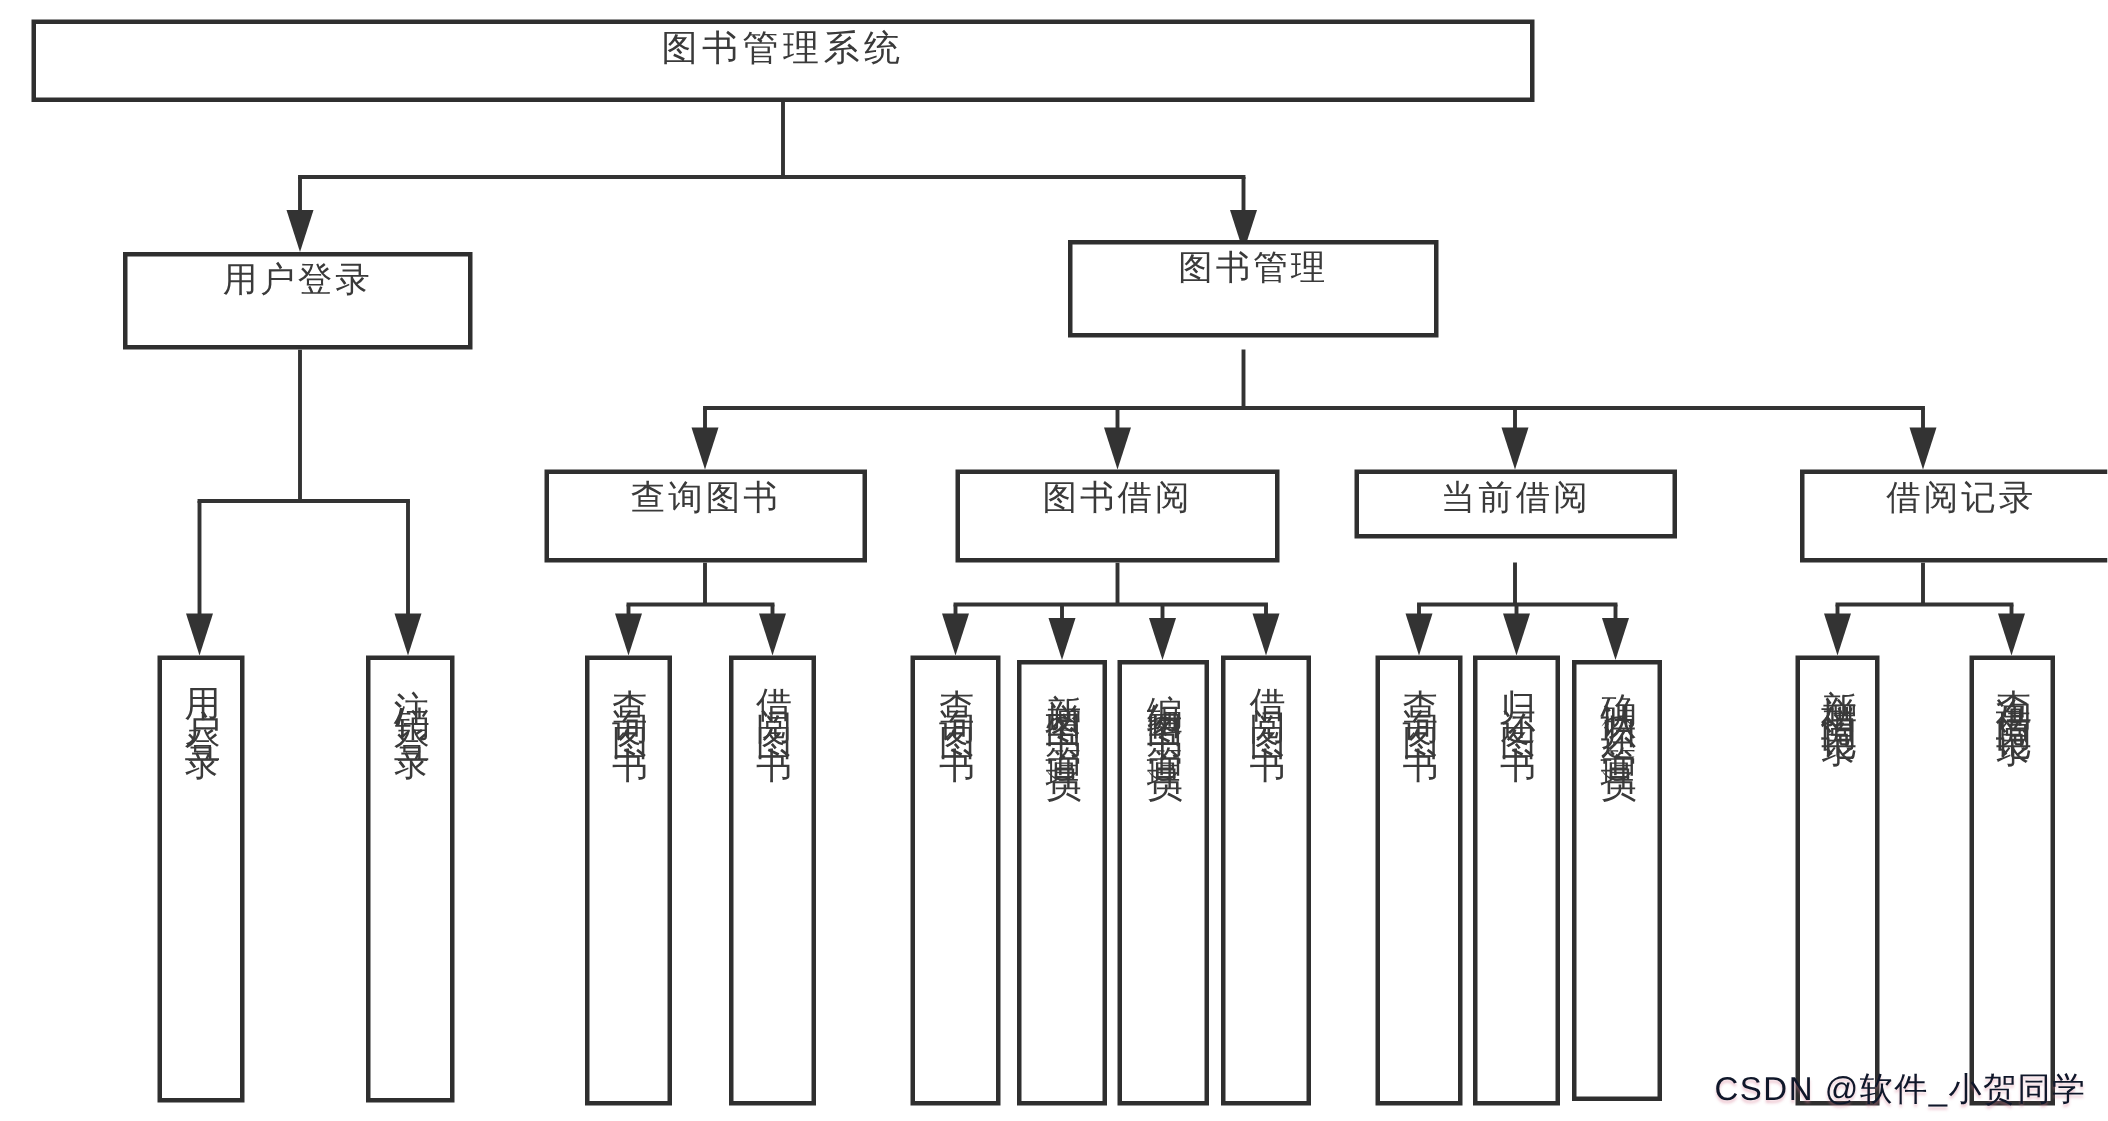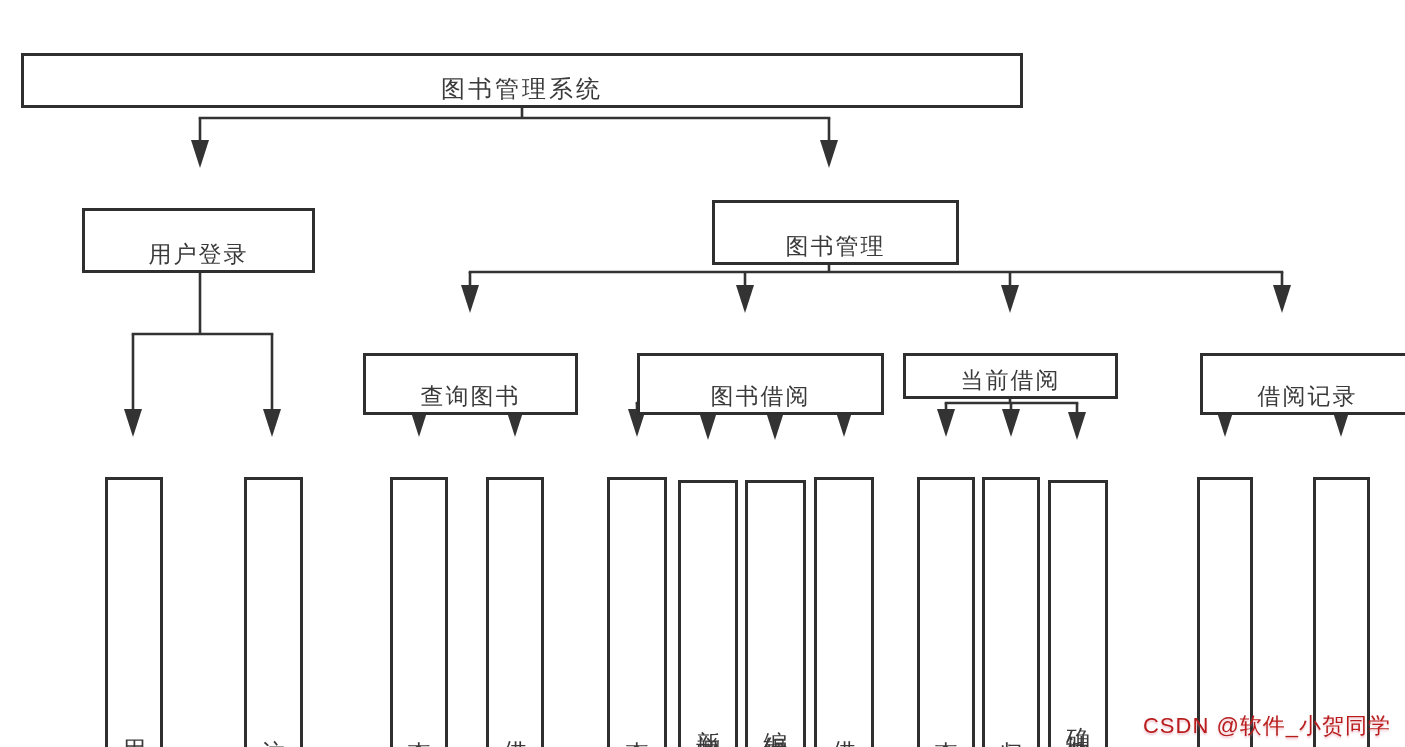--- a/index.html
+++ b/index.html
@@ -20,24 +20,23 @@
     left: 0; top: 0;
     width: 1405px;
     height: 747px;
   }
   .node {
     position: absolute;
     box-sizing: border-box;
     border: 3px solid #2f2f2f;
     background: #ffffff;
     display: flex;
-    align-items: flex-end;
+    align-items: flex-start;
     justify-content: center;
     color: #3a3a3a;
-    margin-top: 40px;
   }
   .node .lbl {
     font-size: 23px;
     letter-spacing: 2px;
     white-space: nowrap;
   }
   .node.root .lbl {
     font-size: 24px;
     letter-spacing: 3px;
   }
@@ -46,21 +45,21 @@
     text-orientation: mixed;
     font-size: 24px;
     white-space: normal;
     line-height: 1;
   }
   #watermark {
     position: absolute;
     right: 14px;
     bottom: 6px;
     font-size: 22px;
-    color: #b91c1c;
+    color: #0f172a;
     letter-spacing: 1px;
     text-shadow: 0 2px 2px rgba(216, 125, 148, 0.45);
     white-space: nowrap;
   }
 </style>
 </head>
 <body>
 
 <div id="canvas">
   <svg id="connector-layer" viewBox="0 0 1405 747" xmlns="http://www.w3.org/2000/svg">
@@ -123,21 +122,21 @@
       </div>
       <div class="node" style="left: 82px; top: 168px; width: 233px; height: 65px; border-color: rgb(47, 47, 47);">
         <span class="lbl">用户登录</span>
       </div>
       <div class="node" style="left: 712px; top: 160px; width: 247px; height: 65px; border-color: rgb(47, 47, 47);">
         <span class="lbl">图书管理</span>
       </div>
       <div class="node" style="left: 363px; top: 313px; width: 215px; height: 62px; border-color: rgb(47, 47, 47);">
         <span class="lbl">查询图书</span>
       </div>
-      <div class="node" style="left: 637px; top: 313px; width: 247px; height: 62px; border-color: rgb(47, 47, 47);">
+      <div class="node" style="left: 637px; top: 313px; width: 216px; height: 62px; border-color: rgb(47, 47, 47);">
         <span class="lbl">图书借阅</span>
       </div>
       <div class="node" style="left: 903px; top: 313px; width: 215px; height: 46px; border-color: rgb(47, 47, 47);">
         <span class="lbl">当前借阅</span>
       </div>
       <div class="node" style="left: 1200px; top: 313px; width: 215px; height: 62px; border-color: rgb(47, 47, 47);">
         <span class="lbl">借阅记录</span>
       </div>
       <div class="node v" style="left: 105px; top: 437px; width: 58px; height: 298px; border-color: rgb(47, 47, 47);">
         <span class="lbl" style="letter-spacing: 13px;">用户登录</span>

